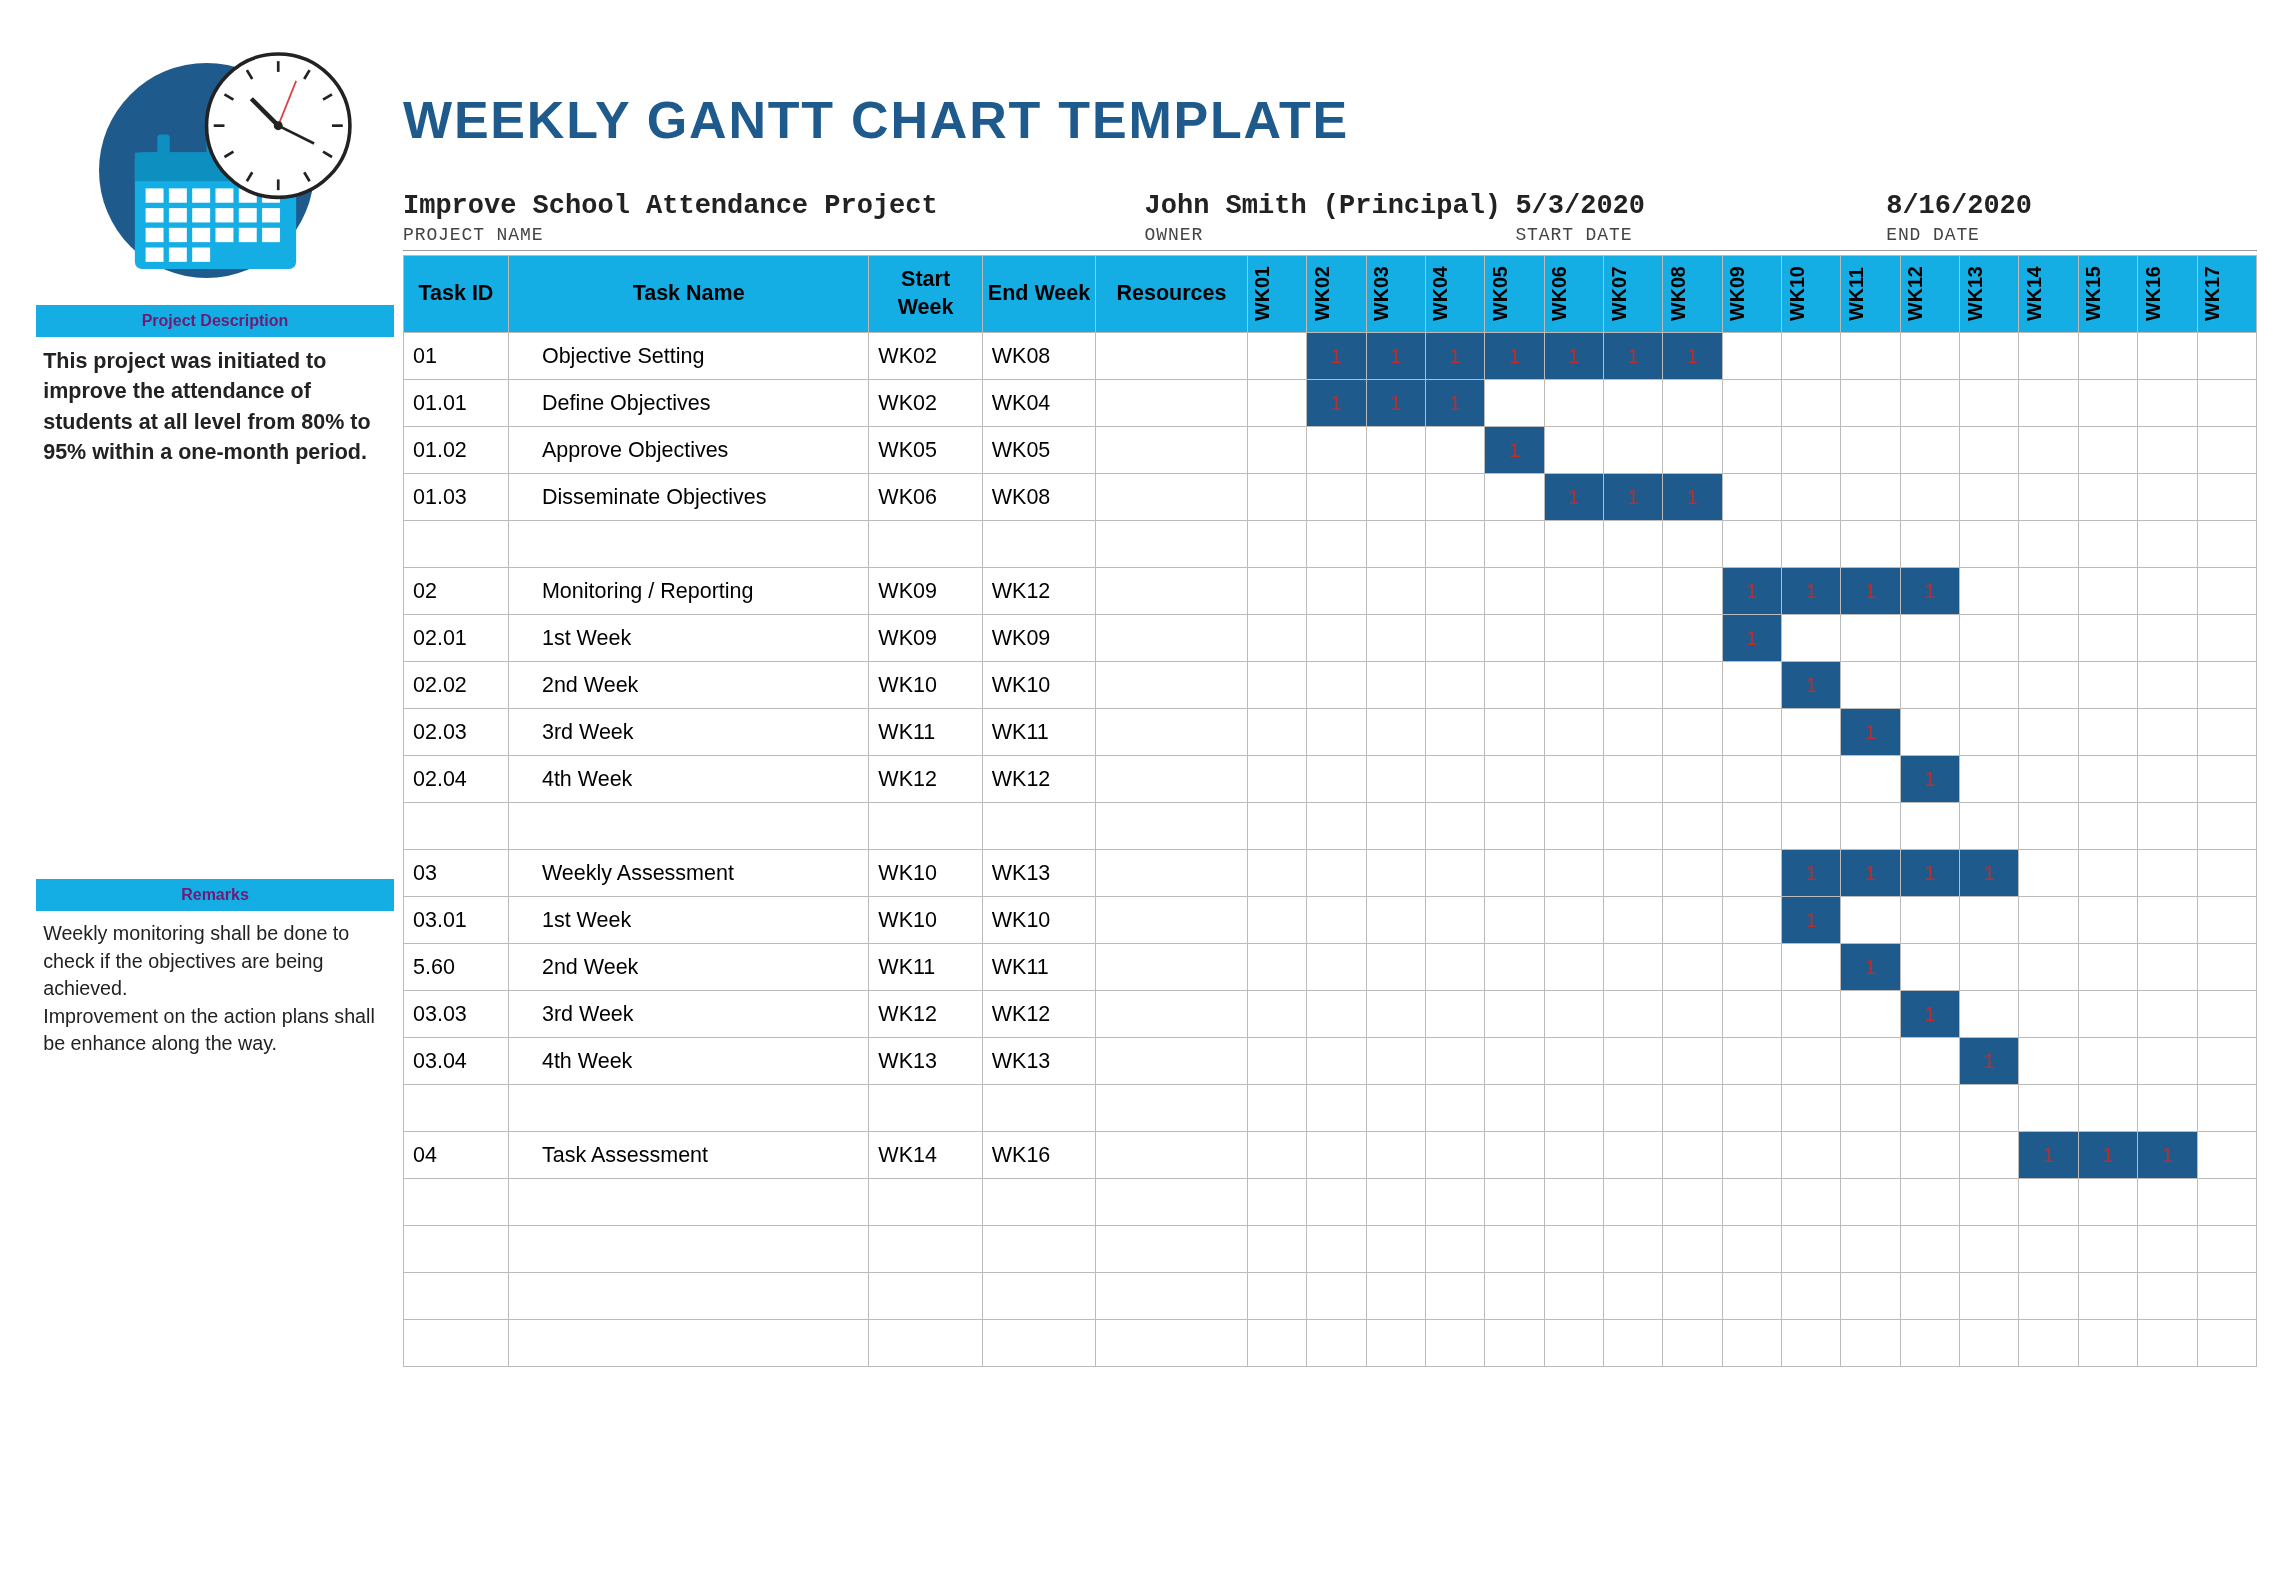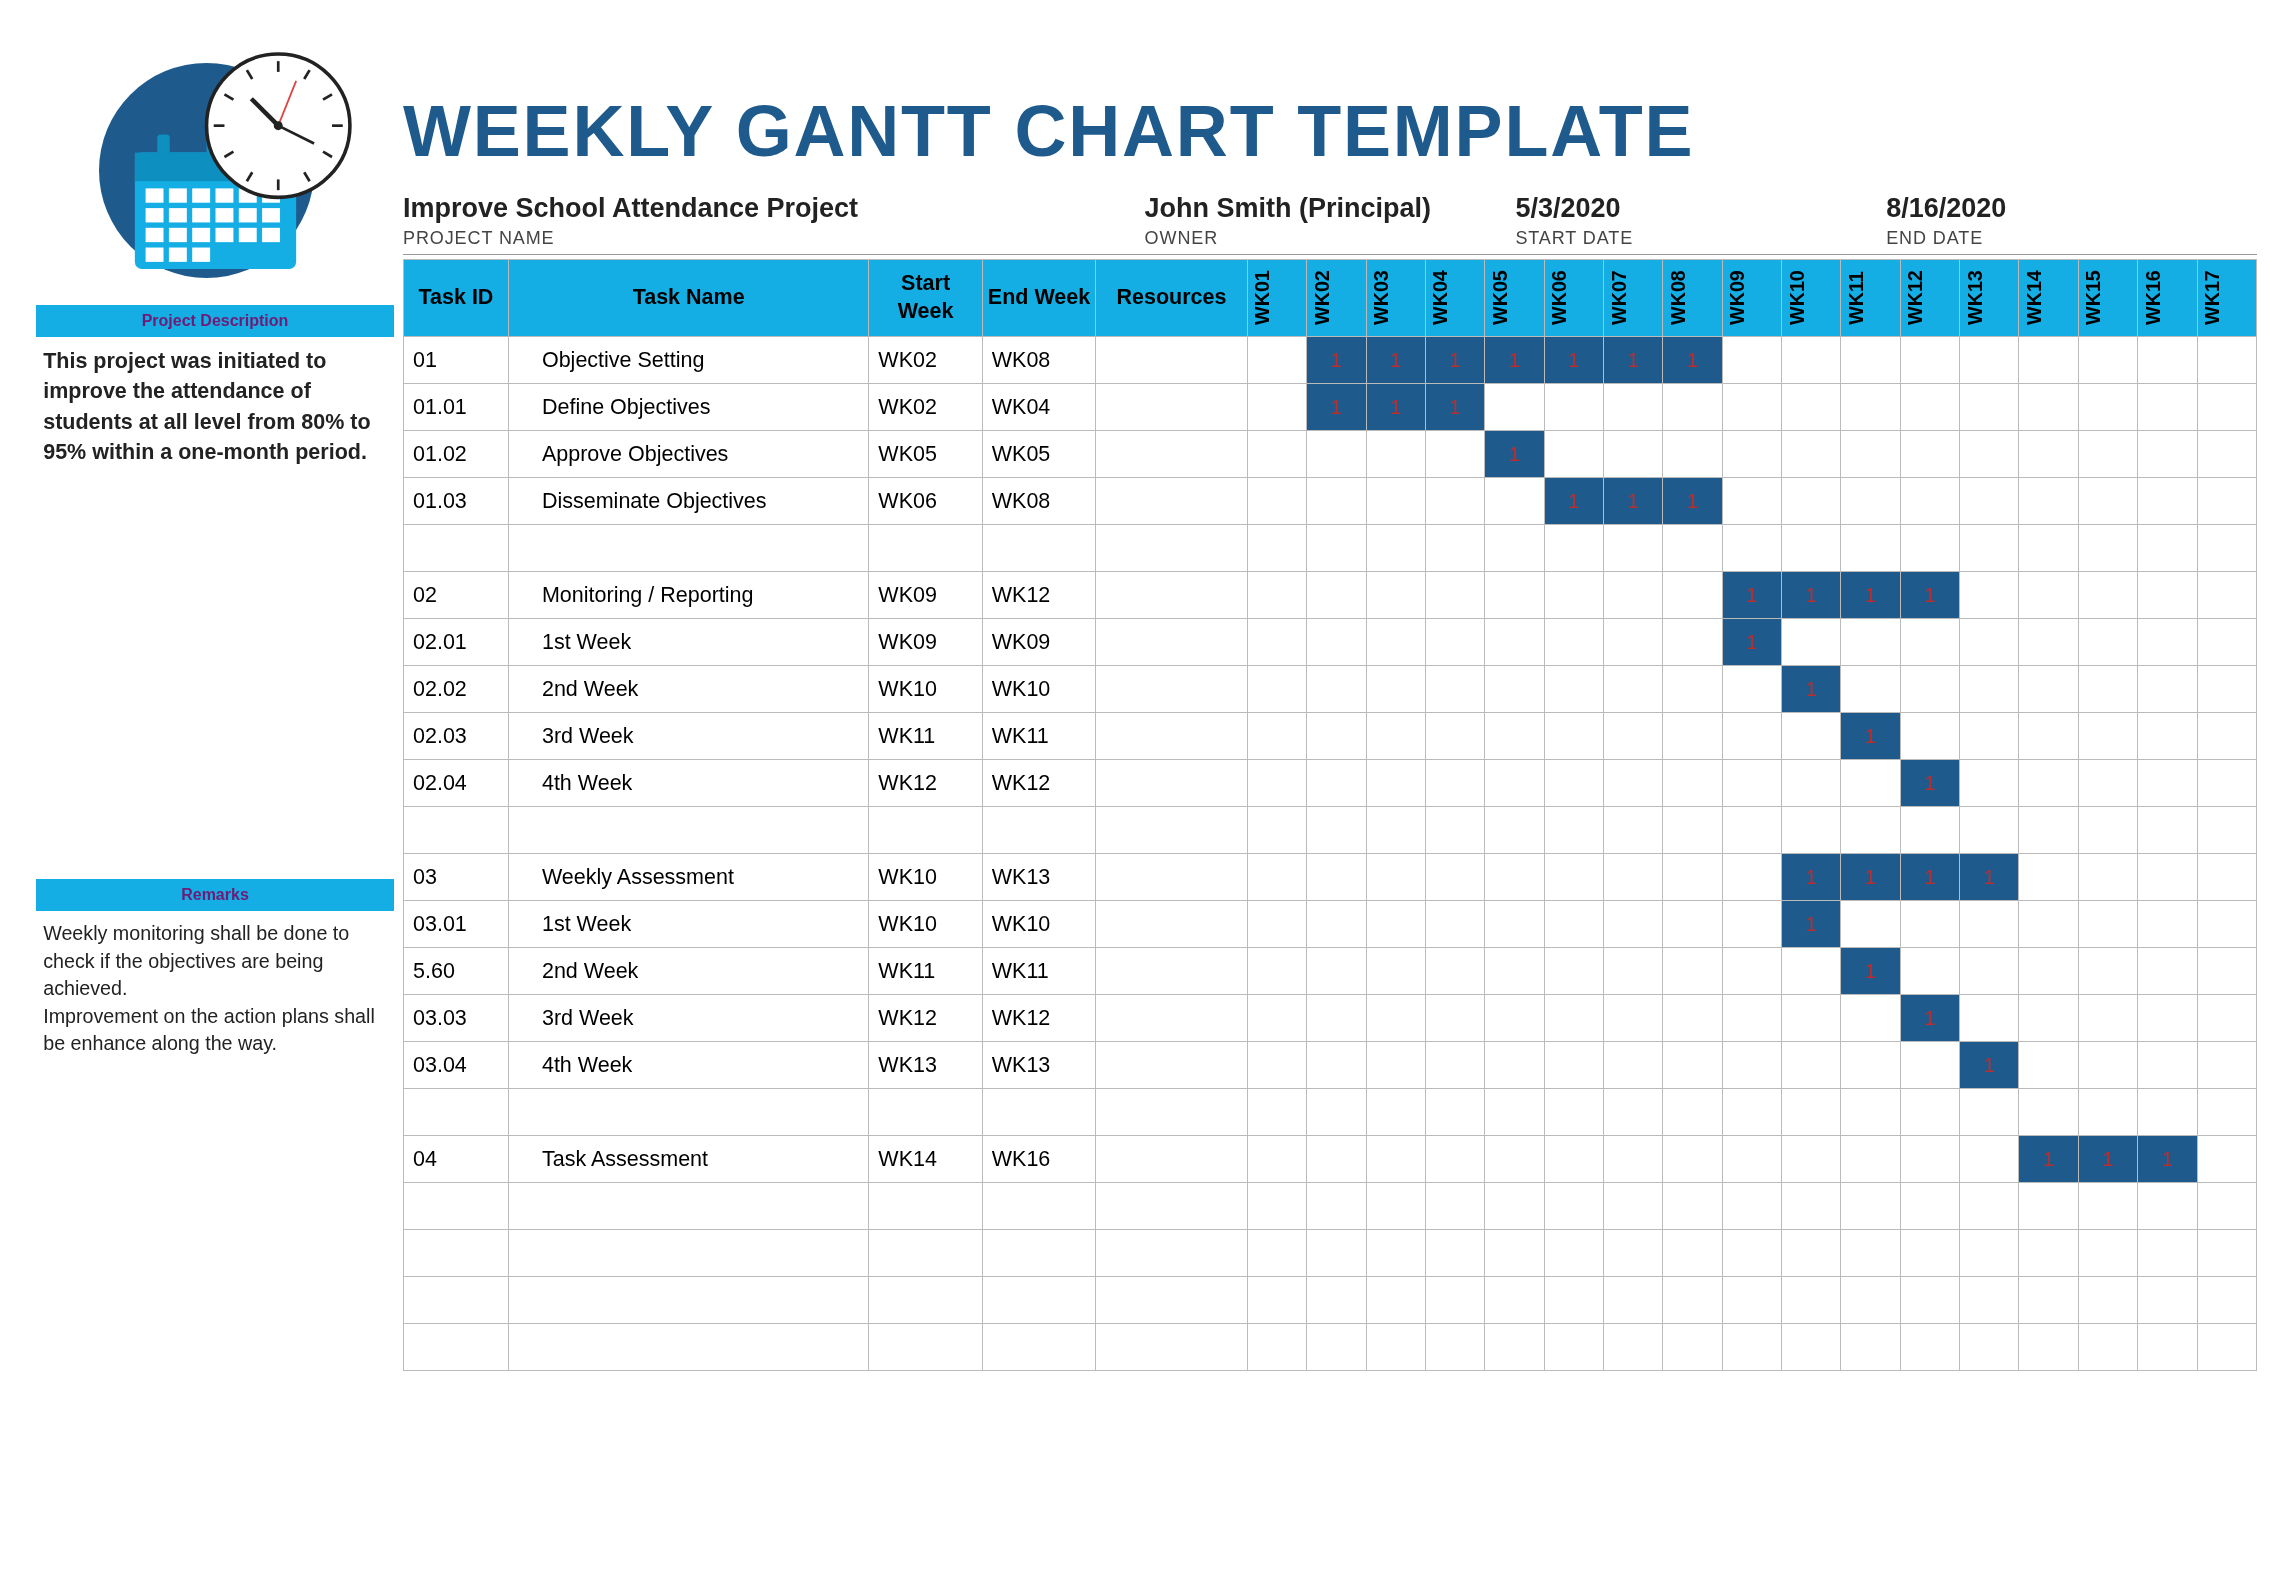--- a/index.html
+++ b/index.html
@@ -1,23 +1,23 @@
 <!DOCTYPE html>
 <html style="font-size:14.3px"><head>
 <meta charset="utf-8">
 <style>
 * { box-sizing: border-box; margin: 0; padding: 0; }
 body { font-family: Arial, sans-serif; background: #fff; padding: 36px; width: 2293px; }
 .container { display: flex; gap: 9px; }
 .left-col { width: 358px; flex-shrink: 0; }
 .right-col { flex: 1; }
 .logo-area { width: 358px; height: 251px; display: flex; align-items: center; justify-content: center; margin-bottom: 18px; }
-.title { font-size: 72px; font-weight: bold; color: #1f5a8c; letter-spacing: 1.8px; margin-bottom: 16px; margin-top: 54px; }
+.title { font-size: 52px; font-weight: bold; color: #1f5a8c; letter-spacing: 1.8px; margin-bottom: 36px; margin-top: 54px; }
 .header-row { display: flex; border-bottom: 1.8px solid #999; margin-bottom: 3.6px; }
-.header-cell { flex: 1; padding: 5.4px 0; }
+.header-cell { flex: 1; padding: 5.4px 0; font-family: Liberation Mono, monospace; }
 .header-val { font-size: 27px; font-weight: bold; color: #222; }
 .header-lbl { font-size: 18px; color: #444; margin-top: 3.6px; letter-spacing: 0.9px; }
 .header-cell:first-child { flex: 2; }
 .info-box { margin-bottom: 18px; }
 .info-header { background: #14aee5; color: #701a75; font-weight: bold; font-size: 16px; text-align: center; padding: 7.2px; }
 .info-body { font-size: 21.5px; font-weight: bold; color: #222; padding: 9px 7.2px; line-height: 1.4; }
 .remarks-body { font-size: 19.7px; font-weight: normal; color: #222; padding: 9px 7.2px; line-height: 1.4; }
 .gantt-wrap { margin-top: 0; }
 table.gantt { border-collapse: collapse; width: 100%; table-layout: fixed; }
 .gantt th, .gantt td { border: 0.9px solid #bbb; height: 47px; }

